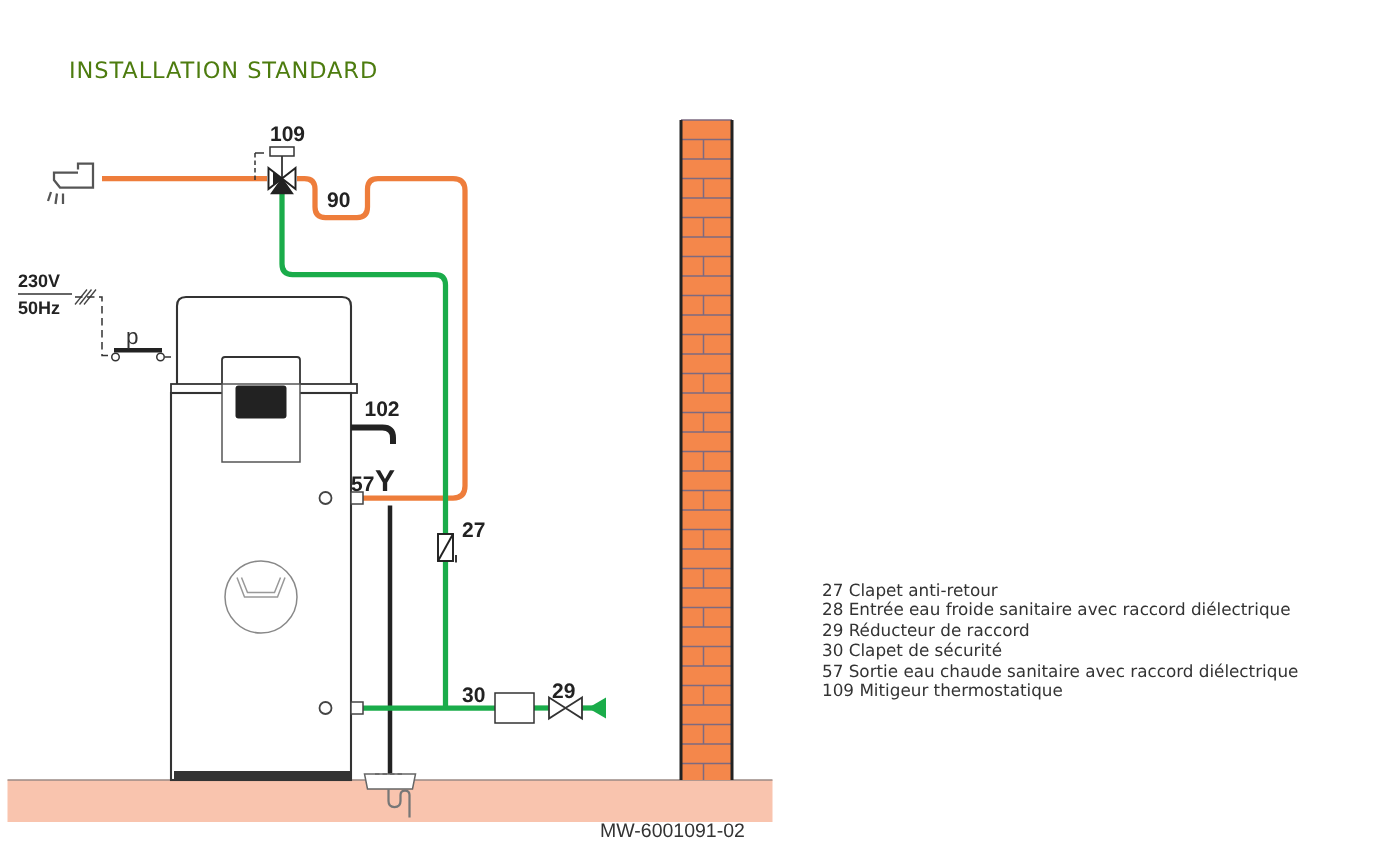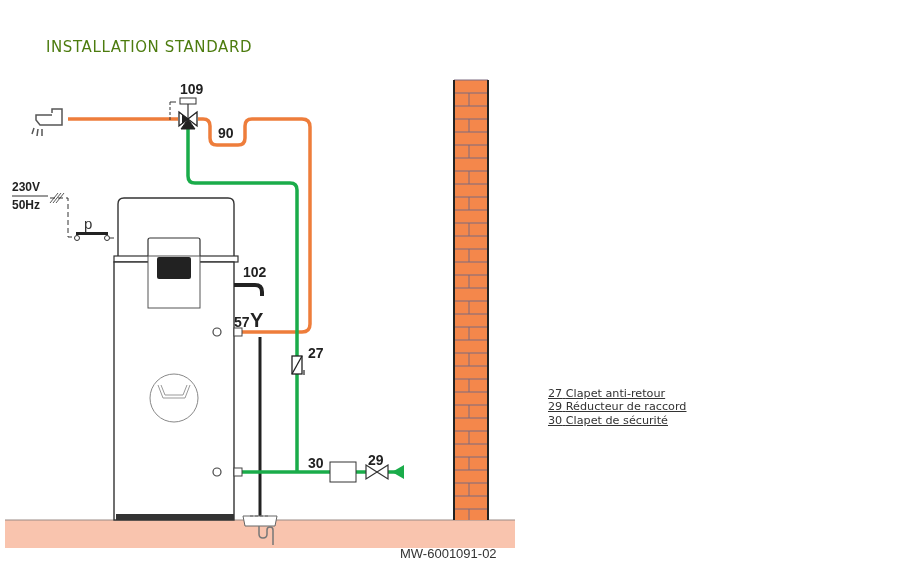--- a/index.html
+++ b/index.html
@@ -3,21 +3,21 @@
 <meta charset="utf-8">
 <style>
   html, body { margin: 0; padding: 0; background: #ffffff; }
   body { width: 922px; height: 567px; position: relative; overflow: hidden; font-family: "DejaVu Sans", sans-serif; }
   .title { position: absolute; left: 46px; top: 6px; font-family: "DejaVu Sans", sans-serif; font-weight: normal; font-size: 15px; letter-spacing: 0.6px; color: #4d7c0f; margin-top: 32px; }
   svg.diagram { position: absolute; left: 0; top: 0; }
   .lbl { font-family: "Liberation Sans", sans-serif; font-weight: bold; font-size: 14px; fill: #222; }
   .vlbl { font-family: "Liberation Sans", sans-serif; font-weight: bold; font-size: 12px; fill: #222; }
   .ref { font-family: "Liberation Sans", sans-serif; font-size: 13px; fill: #333; }
   .legend { position: absolute; left: 548px; top: 387px; font-family: "DejaVu Sans", sans-serif; font-size: 11.2px; line-height: 13.4px; color: #333; }
-  .legend div { white-space: nowrap; text-decoration: underline; }
+  .legend div { white-space: nowrap; }
 </style>
 </head>
 <body>
 
 <div class="title">INSTALLATION STANDARD</div>
 
 <svg class="diagram" width="922" height="567" viewBox="0 0 922 567">
 
   <rect x="5" y="520" width="510" height="28" fill="#f9c4ae"></rect>
   <line x1="5" y1="520" x2="515" y2="520" stroke="#9a8a85" stroke-width="1"></line>
@@ -173,15 +173,18 @@
     <circle cx="107" cy="238" r="2.5" fill="#fff" stroke="#333" stroke-width="1"></circle>
     <line x1="110" y1="238" x2="114" y2="238" stroke="#333" stroke-width="1"></line>
     <text x="84" y="229" style="font-family:'Liberation Sans',sans-serif;font-size:15px;fill:#333">p</text>
   </g>
 
   <text class="ref" x="400" y="558">MW-6001091-02</text>
 </svg>
 
 <div class="legend">
   <div><span>27</span> <span>Clapet anti-retour</span></div>
+  <div><span>28</span> <span>Entrée eau froide sanitaire avec raccord diélectrique</span></div>
   <div><span>29</span> <span>Réducteur de raccord</span></div>
   <div><span>30</span> <span>Clapet de sécurité</span></div>
+  <div><span>57</span> <span>Sortie eau chaude sanitaire avec raccord diélectrique</span></div>
+  <div><span>109</span> <span>Mitigeur thermostatique</span></div>
 </div>
 
 </body></html>

